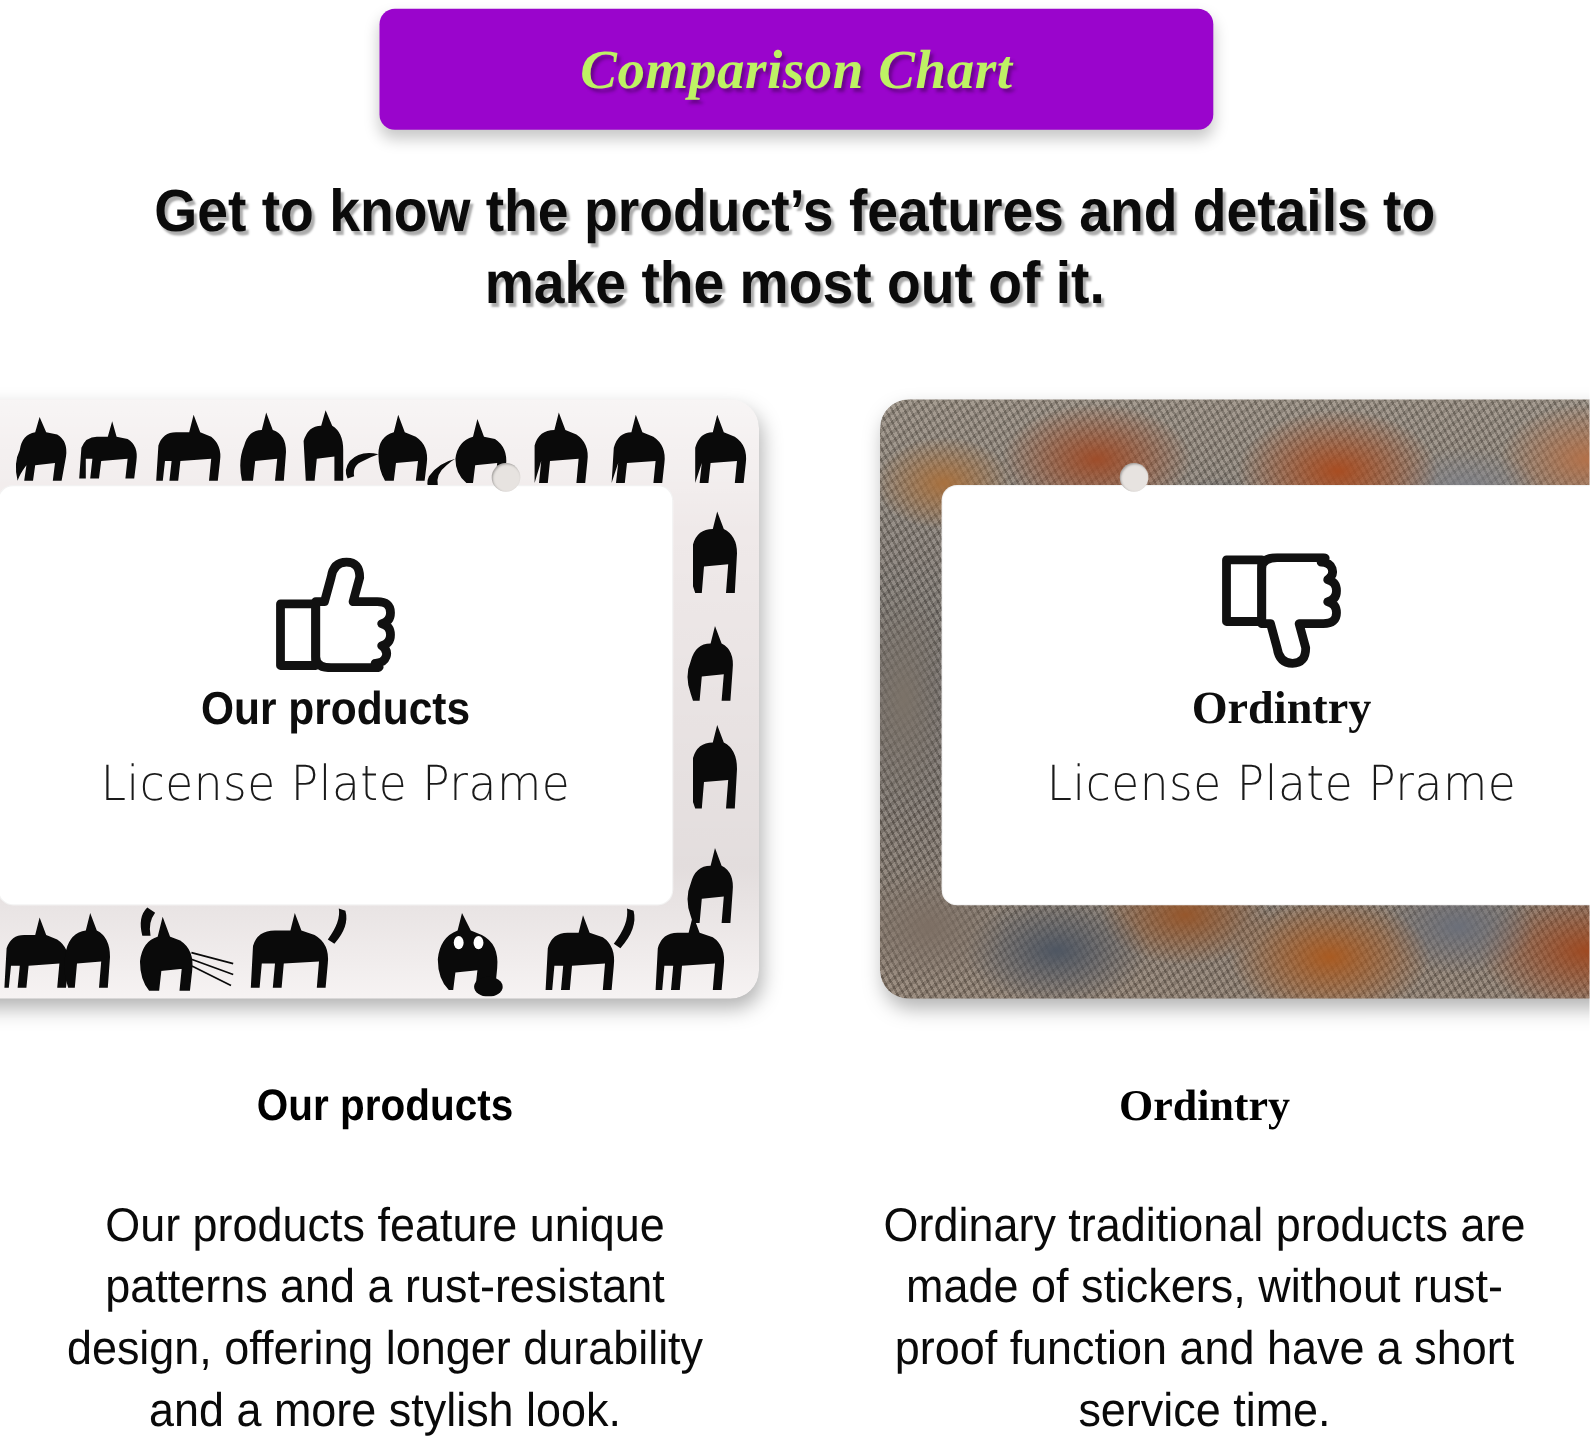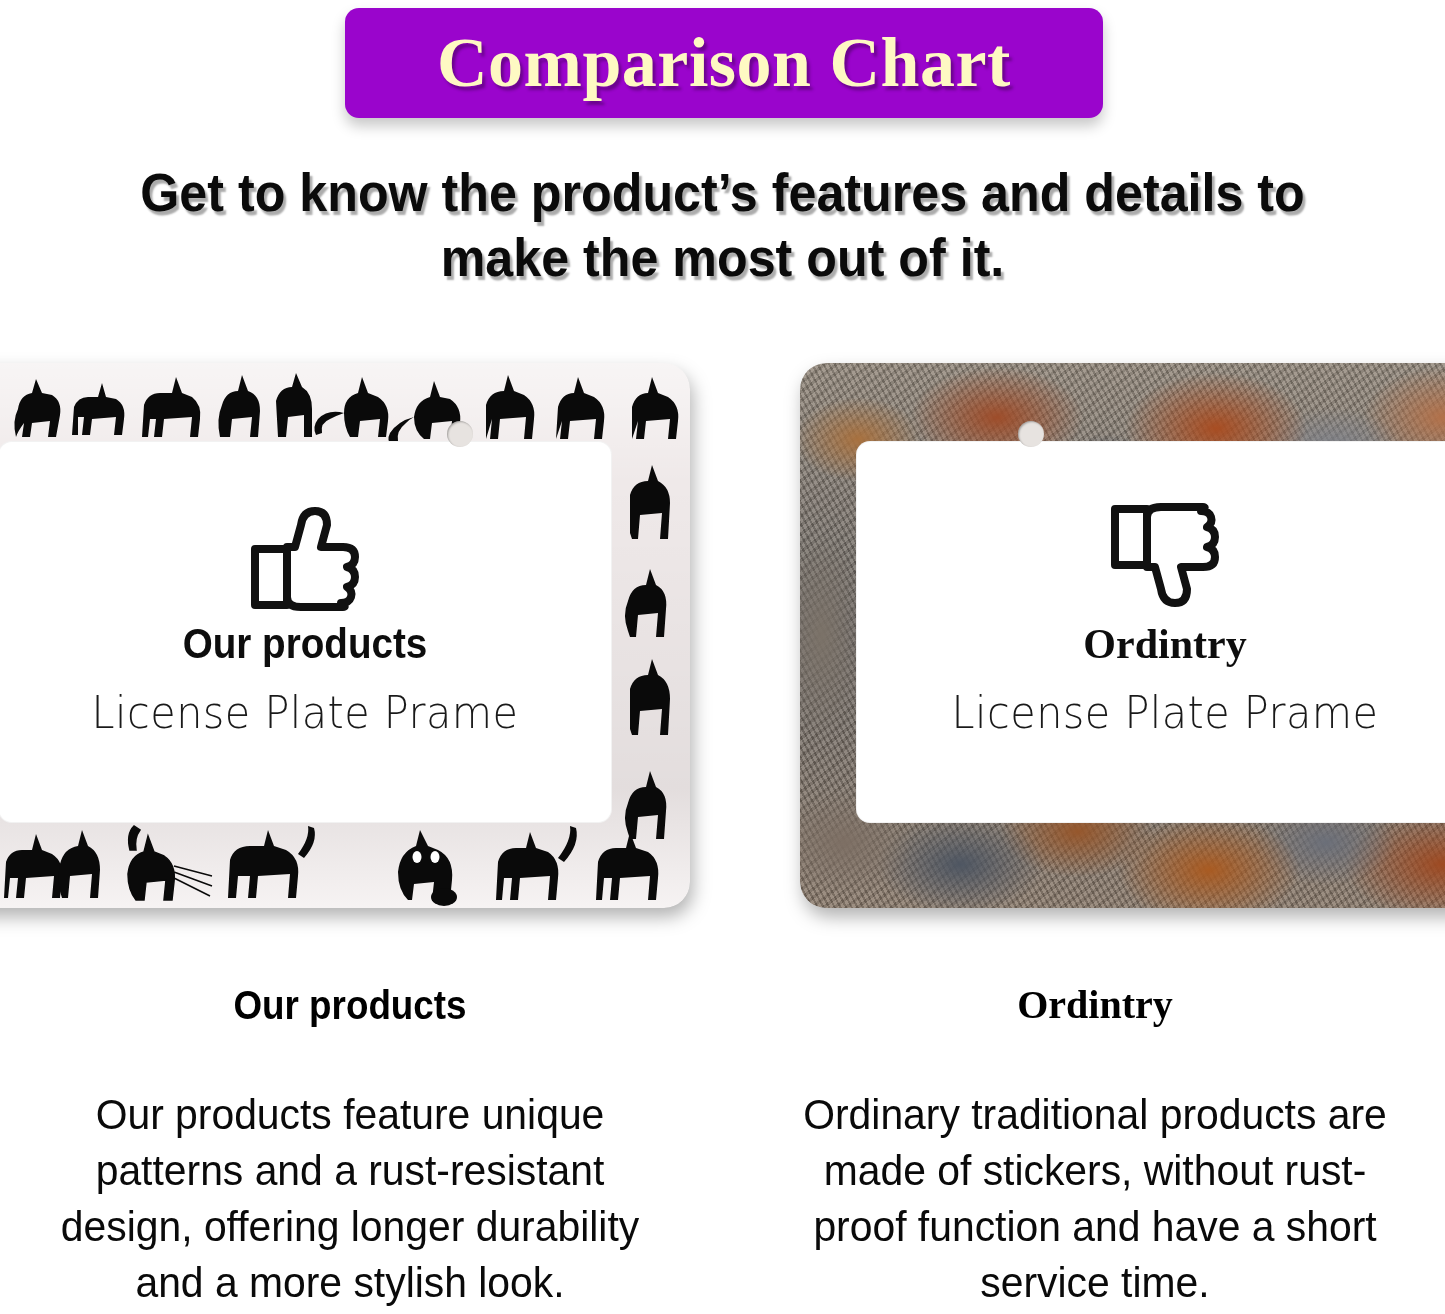--- a/index.html
+++ b/index.html
@@ -31,26 +31,27 @@
     background: #9a05cc;
     border-radius: 14px;
     box-shadow: 0 8px 14px rgba(0,0,0,0.22);
     display: flex;
     align-items: center;
     justify-content: center;
   }
   #title-banner-text {
     font-family: "Liberation Serif", serif;
     font-weight: bold;
-    font-size: 70px;
-    color: #fef9c3;
+    font-size: 50px;
+    color: #bef264;
     letter-spacing: 0.5px;
     text-shadow: 3px 4px 3px rgba(0,0,0,0.30);
     white-space: nowrap;
     line-height: 1;
+    font-style: italic;
   }
   #subtitle {
     position: absolute;
     left: 0;
     top: 160px;
     width: 1445px;
     text-align: center;
     font-family: "Liberation Sans Narrow", "Liberation Sans", sans-serif;
     font-weight: bold;
     font-size: 54px;

